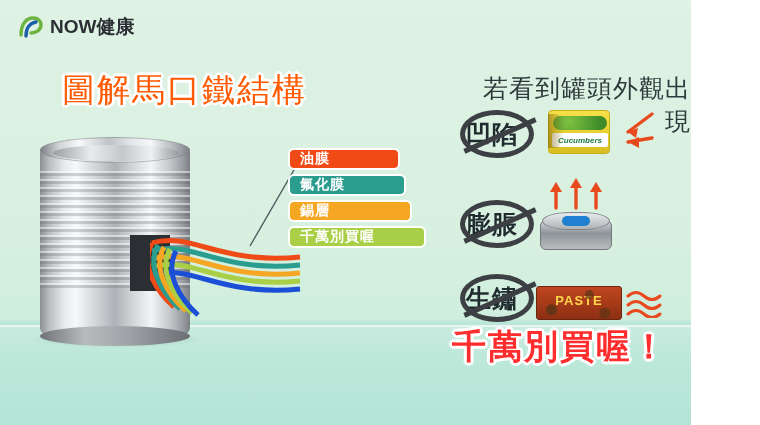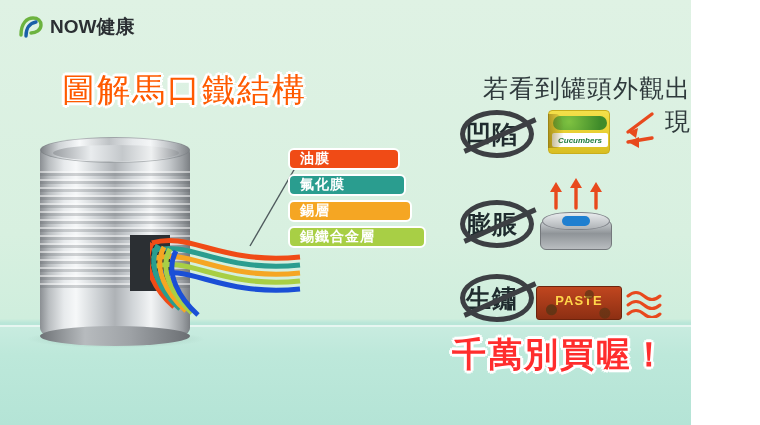--- a/index.html
+++ b/index.html
@@ -37,21 +37,21 @@
     letter-spacing:2px;
     text-shadow:
       -2px -2px 0 #fff, 2px -2px 0 #fff, -2px 2px 0 #fff, 2px 2px 0 #fff,
       -3px 0 0 #fff, 3px 0 0 #fff, 0 -3px 0 #fff, 0 3px 0 #fff;
   }
   .right-title {
     position:absolute; left:466px; top:72px;
     font-size:25px; font-weight:normal; color:#2f3a3c; letter-spacing:1px;text-align:right;
   }
   .buy-warning {
-    position:absolute; left:452px; top:332px;
+    position:absolute; left:452px; top:324px;
     font-size:34px; font-weight:bold; color:#ff2d2d; letter-spacing:2px;
     text-shadow:
       -2px -2px 0 #fff, 2px -2px 0 #fff, -2px 2px 0 #fff, 2px 2px 0 #fff,
       -3px 0 0 #fff, 3px 0 0 #fff, 0 -3px 0 #fff, 0 3px 0 #fff;
   }
 
   
   .can { position:absolute; left:40px; top:135px; width:150px; height:205px; }
   .can-body {
     position:absolute; left:0; top:14px; width:150px; height:185px;
@@ -257,21 +257,21 @@
     <div class="legend-item" style="background:#f04b16;width:112px">
       <span>油膜</span>
     </div>
     <div class="legend-item" style="background:#2a9d8f;width:118px">
       <span>氟化膜</span>
     </div>
     <div class="legend-item" style="background:#f5a623;width:124px">
       <span>錫層</span>
     </div>
     <div class="legend-item" style="background:#a8cf45;width:138px">
-      <span>錫鐵合金層</span>
+      <span>千萬別買喔</span>
     </div>
   </div>
 
   <div class="warn-row" style="top:118px;">
     <div class="warn-label">
       <span>凹陷</span>
       <span class="no-sign"></span>
     </div>
   </div>
   <div class="cuke-can">

